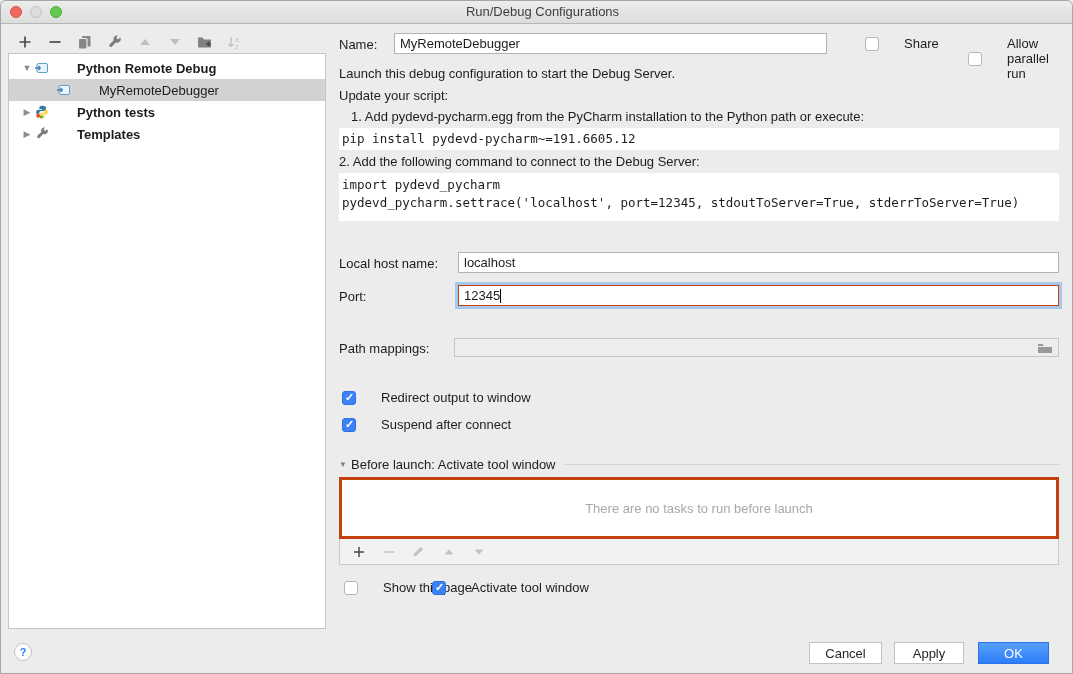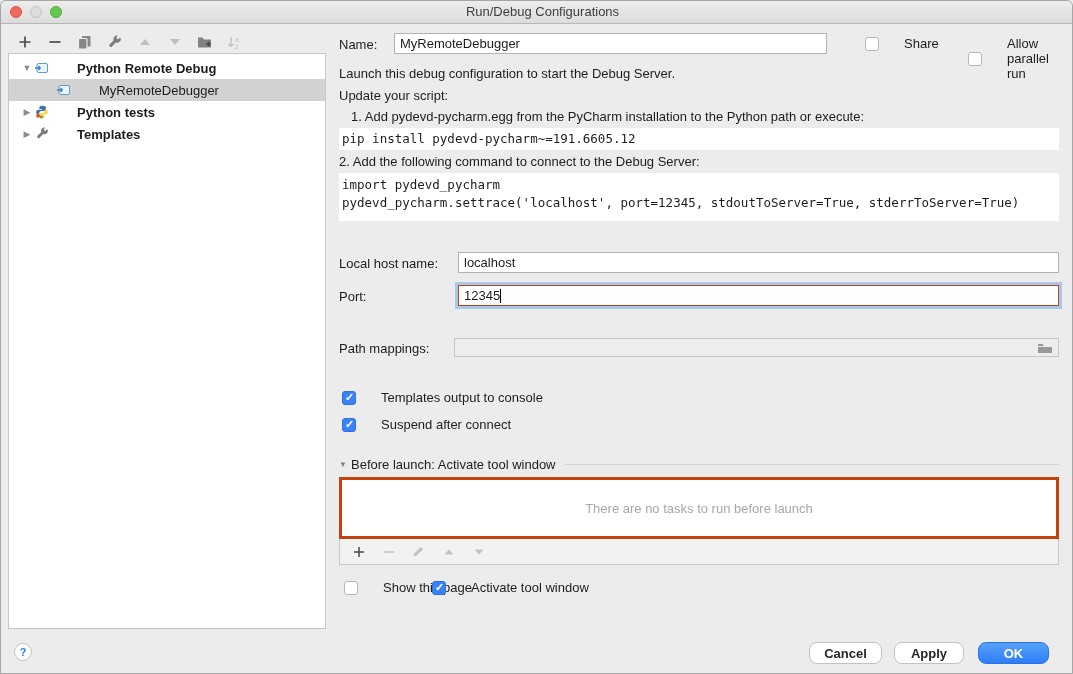--- a/index.html
+++ b/index.html
@@ -57,23 +57,23 @@
   #bl-header{position:absolute;left:338px;top:456px;width:720px;display:flex;align-items:center;}
   #bl-header .tri{font-size:8px;color:#7f7f7f;width:12px;flex:none;}
   #bl-header .rule{flex:1;height:1px;background:#d2d2d2;margin-left:9px;}
   #tasks-box{position:absolute;left:338px;top:476px;width:720px;height:62px;background:#fff;
     border:3px solid #c2410c;box-sizing:border-box;display:flex;align-items:center;justify-content:center;}
   #tasks-box .empty{color:#a8a8a8;}
   #tasks-bar{position:absolute;left:338px;top:538px;width:720px;height:26px;background:#f2f2f2;
     border:1px solid #c9c9c9;border-top:none;box-sizing:border-box;display:flex;align-items:center;
     gap:13px;padding-left:10px;}
   
-  .btn{position:absolute;top:641px;height:22px;border-radius:8px;border:1px solid #c2c2c2;
+  .btn{position:absolute;top:641px;height:22px;border-radius:0;border:1px solid #c2c2c2;
     background:#fff;font-family:"Liberation Sans",sans-serif;font-size:13px;color:#262626;
-    display:flex;align-items:center;justify-content:center;box-sizing:border-box;cursor:default;font-weight:bold;}
+    display:flex;align-items:center;justify-content:center;box-sizing:border-box;cursor:default;}
   #btn-ok{background:linear-gradient(#58a0fa,#2d7ef8);border:1px solid #2a72e8;color:#fff;}
   #help{position:absolute;left:13px;top:642px;width:18px;height:18px;border-radius:50%;
     background:#fdfdfd;border:1px solid #c2c2c2;box-sizing:border-box;text-align:center;
     line-height:16px;color:#2d7ff3;font-weight:bold;font-size:11px;}
 </style>
 </head>
 <body>
 
 <div id="win">
 
@@ -225,21 +225,21 @@
         <svg width="16" height="13">
             <path d="M1 3h4.5L7 5h8v7H1z" fill="#97999b"></path>
             <path d="M1 5.5h14" stroke="#ececec" stroke-width="1"></path>
           </svg>
       </span>
     </div>
   </div>
 
   <div class="cbrow" style="left:341px;top:389px;">
     <span class="cb" data-checked="true"></span>
-    <span>Templates output to console</span>
+    <span>Redirect output to window</span>
   </div>
   <div class="cbrow" style="left:341px;top:416px;">
     <span class="cb" data-checked="true"></span>
     <span>Suspend after connect</span>
   </div>
 
   <div id="bl-header">
     <span class="tri">▼</span>
     <span>Before launch: Activate tool window</span>
     <span class="rule"></span>

